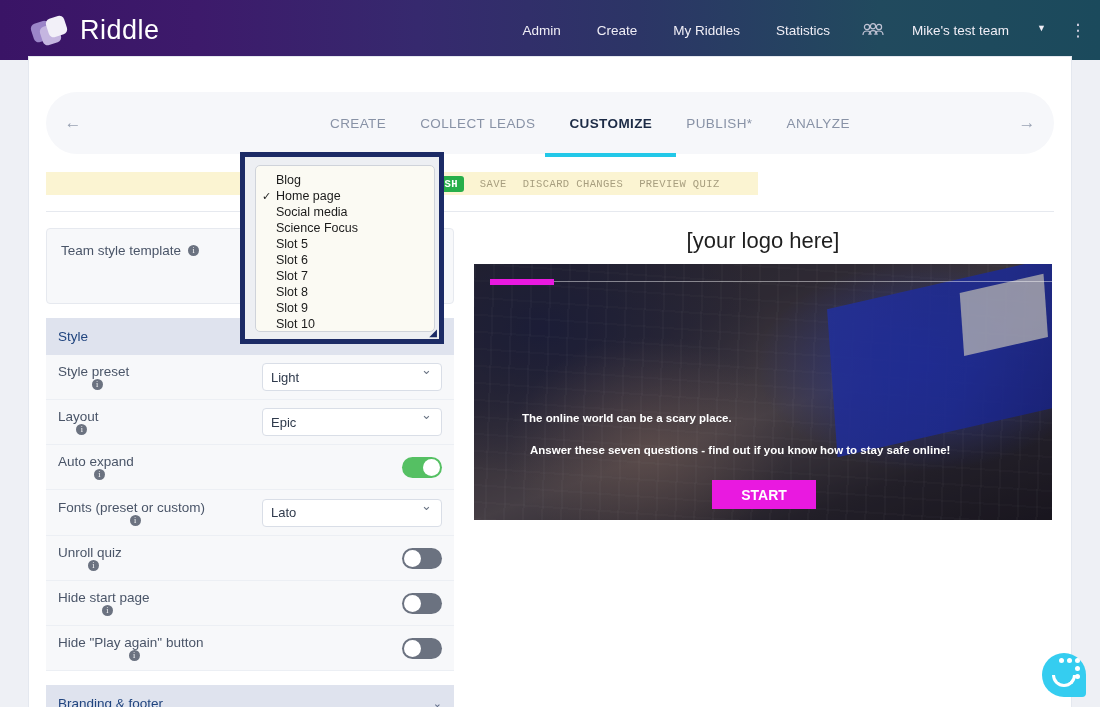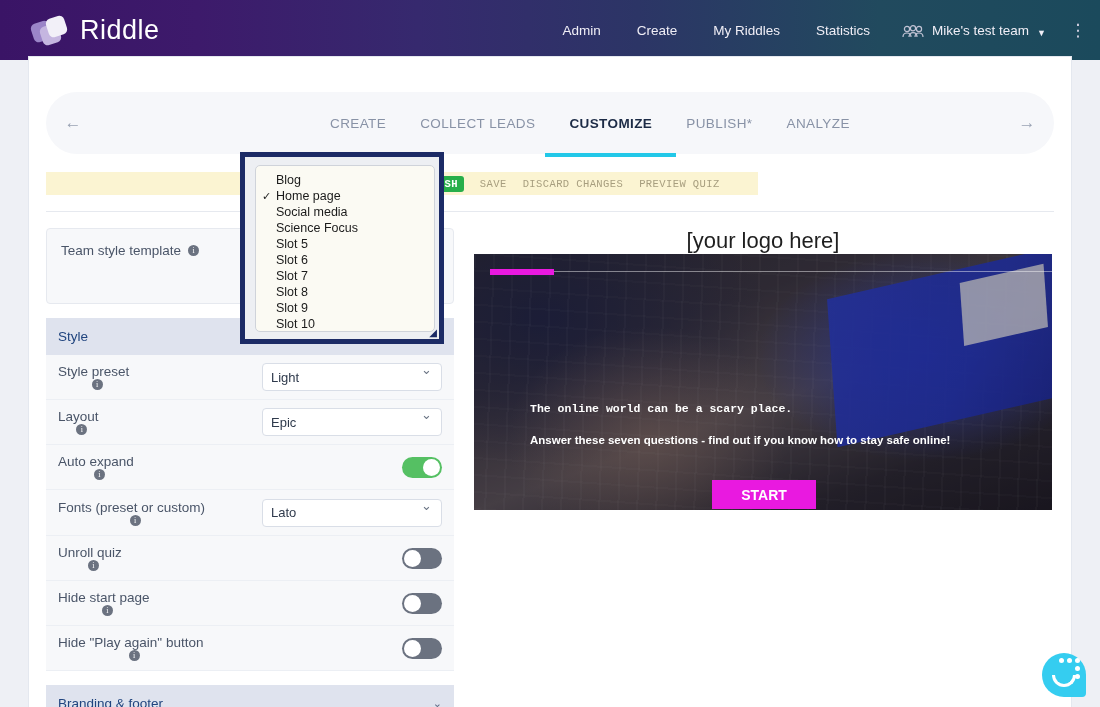--- a/index.html
+++ b/index.html
@@ -29,21 +29,21 @@
   .brand-mark i.c { left: 15px; top: 3px;  background: #f2f0f8; }
   .brand-text {
     color: #ffffff; font-size: 27px; letter-spacing: .5px;
     margin-left: 8px; font-weight: 400;
   }
   .topnav { margin-left: auto; display: flex; align-items: center; padding-right: 12px; }
   .topnav a {
     color: #f0eef6; font-size: 13.5px; text-decoration: none;
     margin: 0 18px; white-space: nowrap;
   }
-  .team-wrap { display: flex; align-items: flex-end; margin-left: 14px; color: #f0eef6; font-size: 13.5px; }
+  .team-wrap { display: flex; align-items: flex-start; margin-left: 14px; color: #f0eef6; font-size: 13.5px; gap: 20px; }
   .people-icon { margin-right: 8px; opacity: .85; display: flex; }
   .caret-down { margin-left: 8px; font-size: 9px; }
   .kebab {
     margin-left: 26px; margin-right: 6px;
     color: #ded9ea; font-size: 17px; line-height: 10px;
     letter-spacing: 0; writing-mode: vertical-rl; text-orientation: upright;
   }
 
   
   .page-card {
@@ -150,20 +150,21 @@
   .toggle .knob {
     position: absolute; top: 2px; left: 2px;
     width: 17px; height: 17px; border-radius: 50%; background: #fff;
   }
   .toggle.on .knob { left: 21px; }
 
   
   .preview { position: absolute; left: 474px; top: 228px; width: 578px; }
   .logo-holder {
     text-align: center; font-size: 22px; color: #1f1f1f;
+    padding-bottom: 10px;
   }
   .hero {
     position: relative; width: 578px; height: 256px; overflow: hidden;
     background: #241f27;
   }
   .hero-bg {
     position: absolute; inset: 0;
     background:
       radial-gradient(ellipse 240px 150px at 78% 40%, rgba(40,60,190,.85), rgba(40,60,190,0) 70%),
       radial-gradient(ellipse 200px 160px at 30% 72%, rgba(150,120,105,.55), rgba(150,120,105,0) 70%),
@@ -193,22 +194,22 @@
   }
   .hero-rule {
     position: absolute; left: 16px; top: 17px; right: 0; height: 1px;
     background: rgba(255,255,255,.45);
   }
   .hero-title {
     position: absolute; left: 56px; top: 98px;
     color: #ffffff; font-size: 24px; font-weight: bold;
   }
   .hero-sub1 {
-    position: absolute; left: 56px; top: 148px;
-    color: #ffffff; font-size: 11.5px; font-weight: bold; font-family: Liberation Mono, monospace;
+    position: absolute; left: 48px; top: 148px;
+    color: #ffffff; font-size: 11.5px; font-weight: bold;
   }
   .hero-sub2 {
     position: absolute; left: 56px; top: 180px;
     color: #ffffff; font-size: 11.5px; font-weight: bold;
   }
   .start-btn {
     position: absolute; left: 238px; top: 252px;
     width: 104px; height: 29px; background: #e919e0;
     color: #ffffff; font-size: 14px; font-weight: bold;
     display: flex; align-items: center; justify-content: center;

